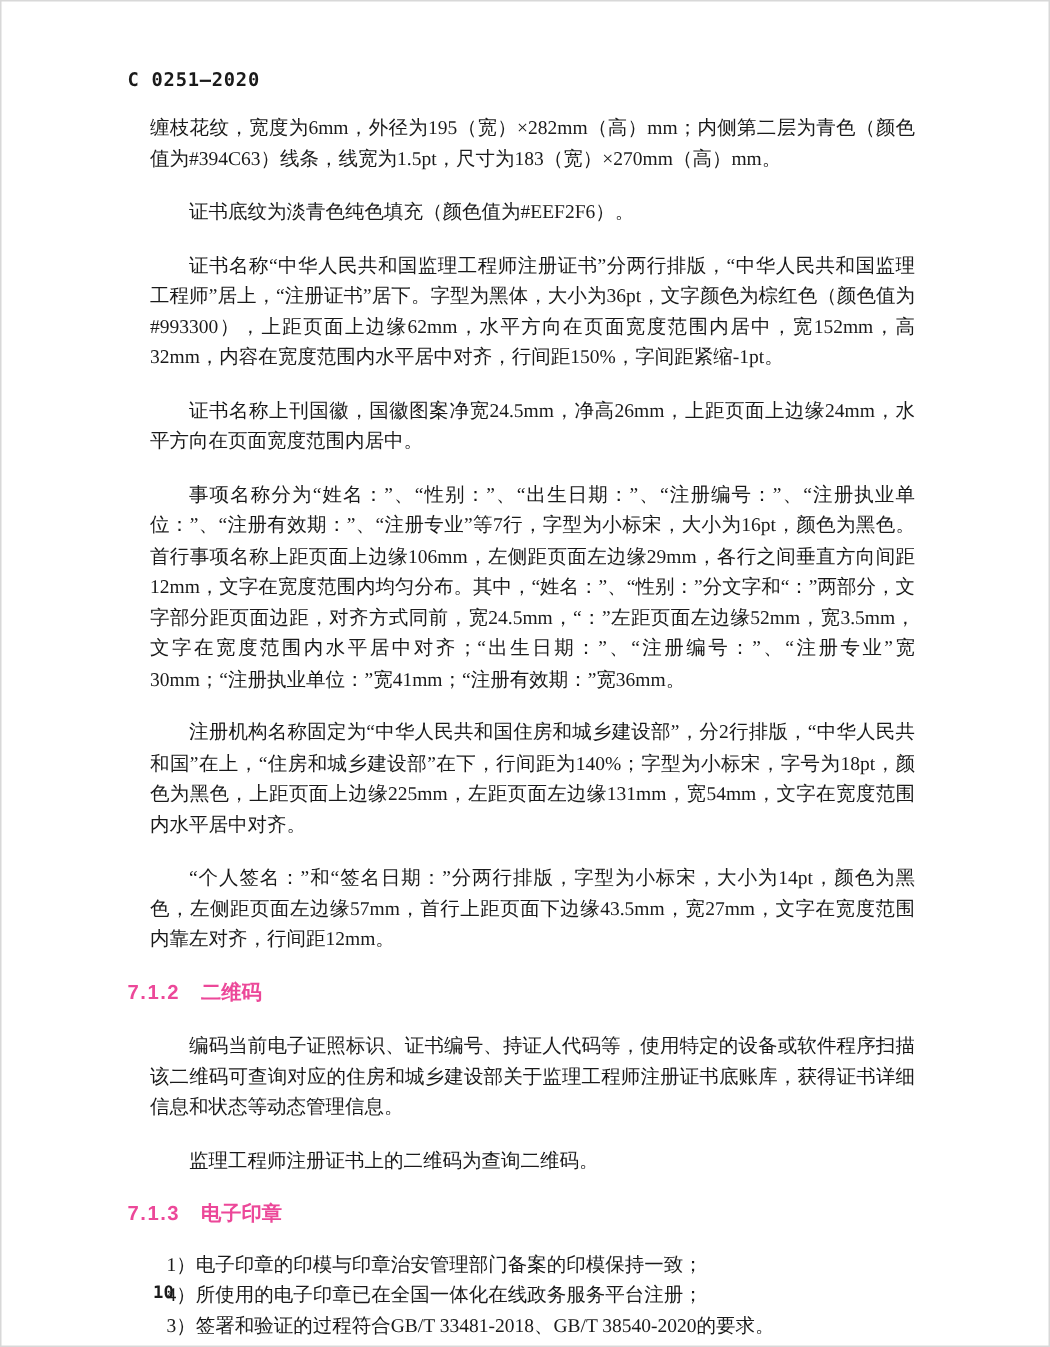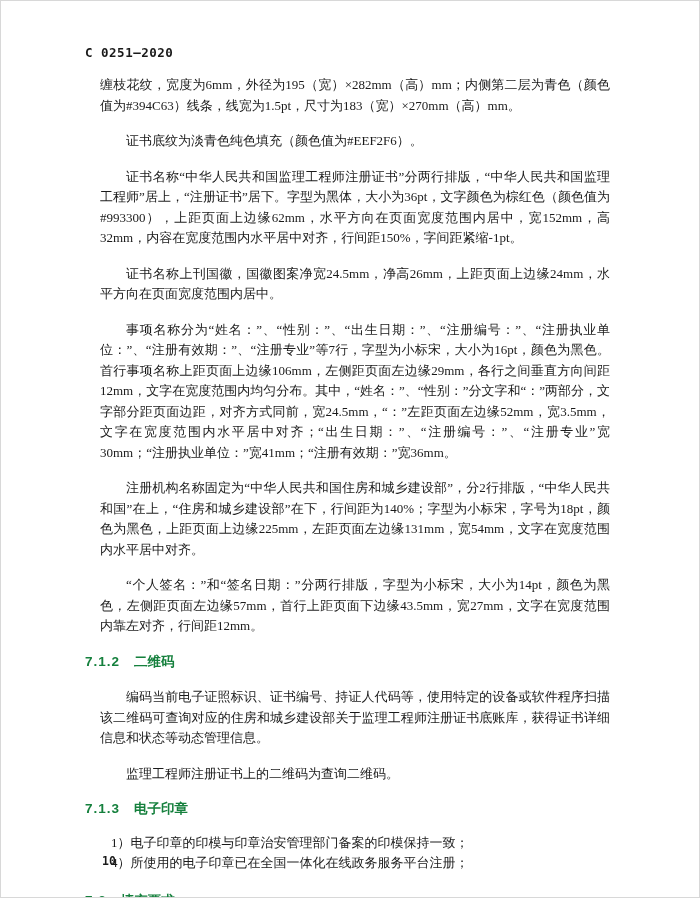--- a/index.html
+++ b/index.html
@@ -39,21 +39,21 @@
   }
   p.para.no-indent { text-indent: 0; }
   .list-item {
     margin: 0;
     text-indent: 2em;
   }
   h2.sec, h3.sec {
     font-family: "Liberation Sans", "DejaVu Sans", sans-serif;
     font-size: 13.5px;
     font-weight: bold;
-    color: #15803d;
+    color: #ec4899;
     margin: 14px 0 13px 0;
     text-align: left;
     text-indent: 0;
   }
   h2.sec { margin-top: 17px; }
   .sec .sec-num { margin-right: 14px; letter-spacing: 1px; }
   .page-number {
     position: absolute;
     left: 101px;
     top: 853px;
@@ -83,20 +83,21 @@
       <span class="sec-num">7.1.2</span><span>二维码</span>
     </h3>
     <p class="para">编码当前电子证照标识、证书编号、持证人代码等，使用特定的设备或软件程序扫描该二维码可查询对应的住房和城乡建设部关于监理工程师注册证书底账库，获得证书详细信息和状态等动态管理信息。</p>
     <p class="para">监理工程师注册证书上的二维码为查询二维码。</p>
 
     <h3 class="sec">
       <span class="sec-num">7.1.3</span><span>电子印章</span>
     </h3>
     <p class="list-item">1）电子印章的印模与印章治安管理部门备案的印模保持一致；</p>
     <p class="list-item">4）所使用的电子印章已在全国一体化在线政务服务平台注册；</p>
+    <p class="list-item">3）签署和验证的过程符合GB/T 33481-2018、GB/T 38540-2020的要求。</p>
 
     <h2 class="sec">
       <span class="sec-num">7.2</span><span>填充要求</span>
     </h2>
 
   </div>
 </div>
 
 <div class="page-number">10</div>
 

